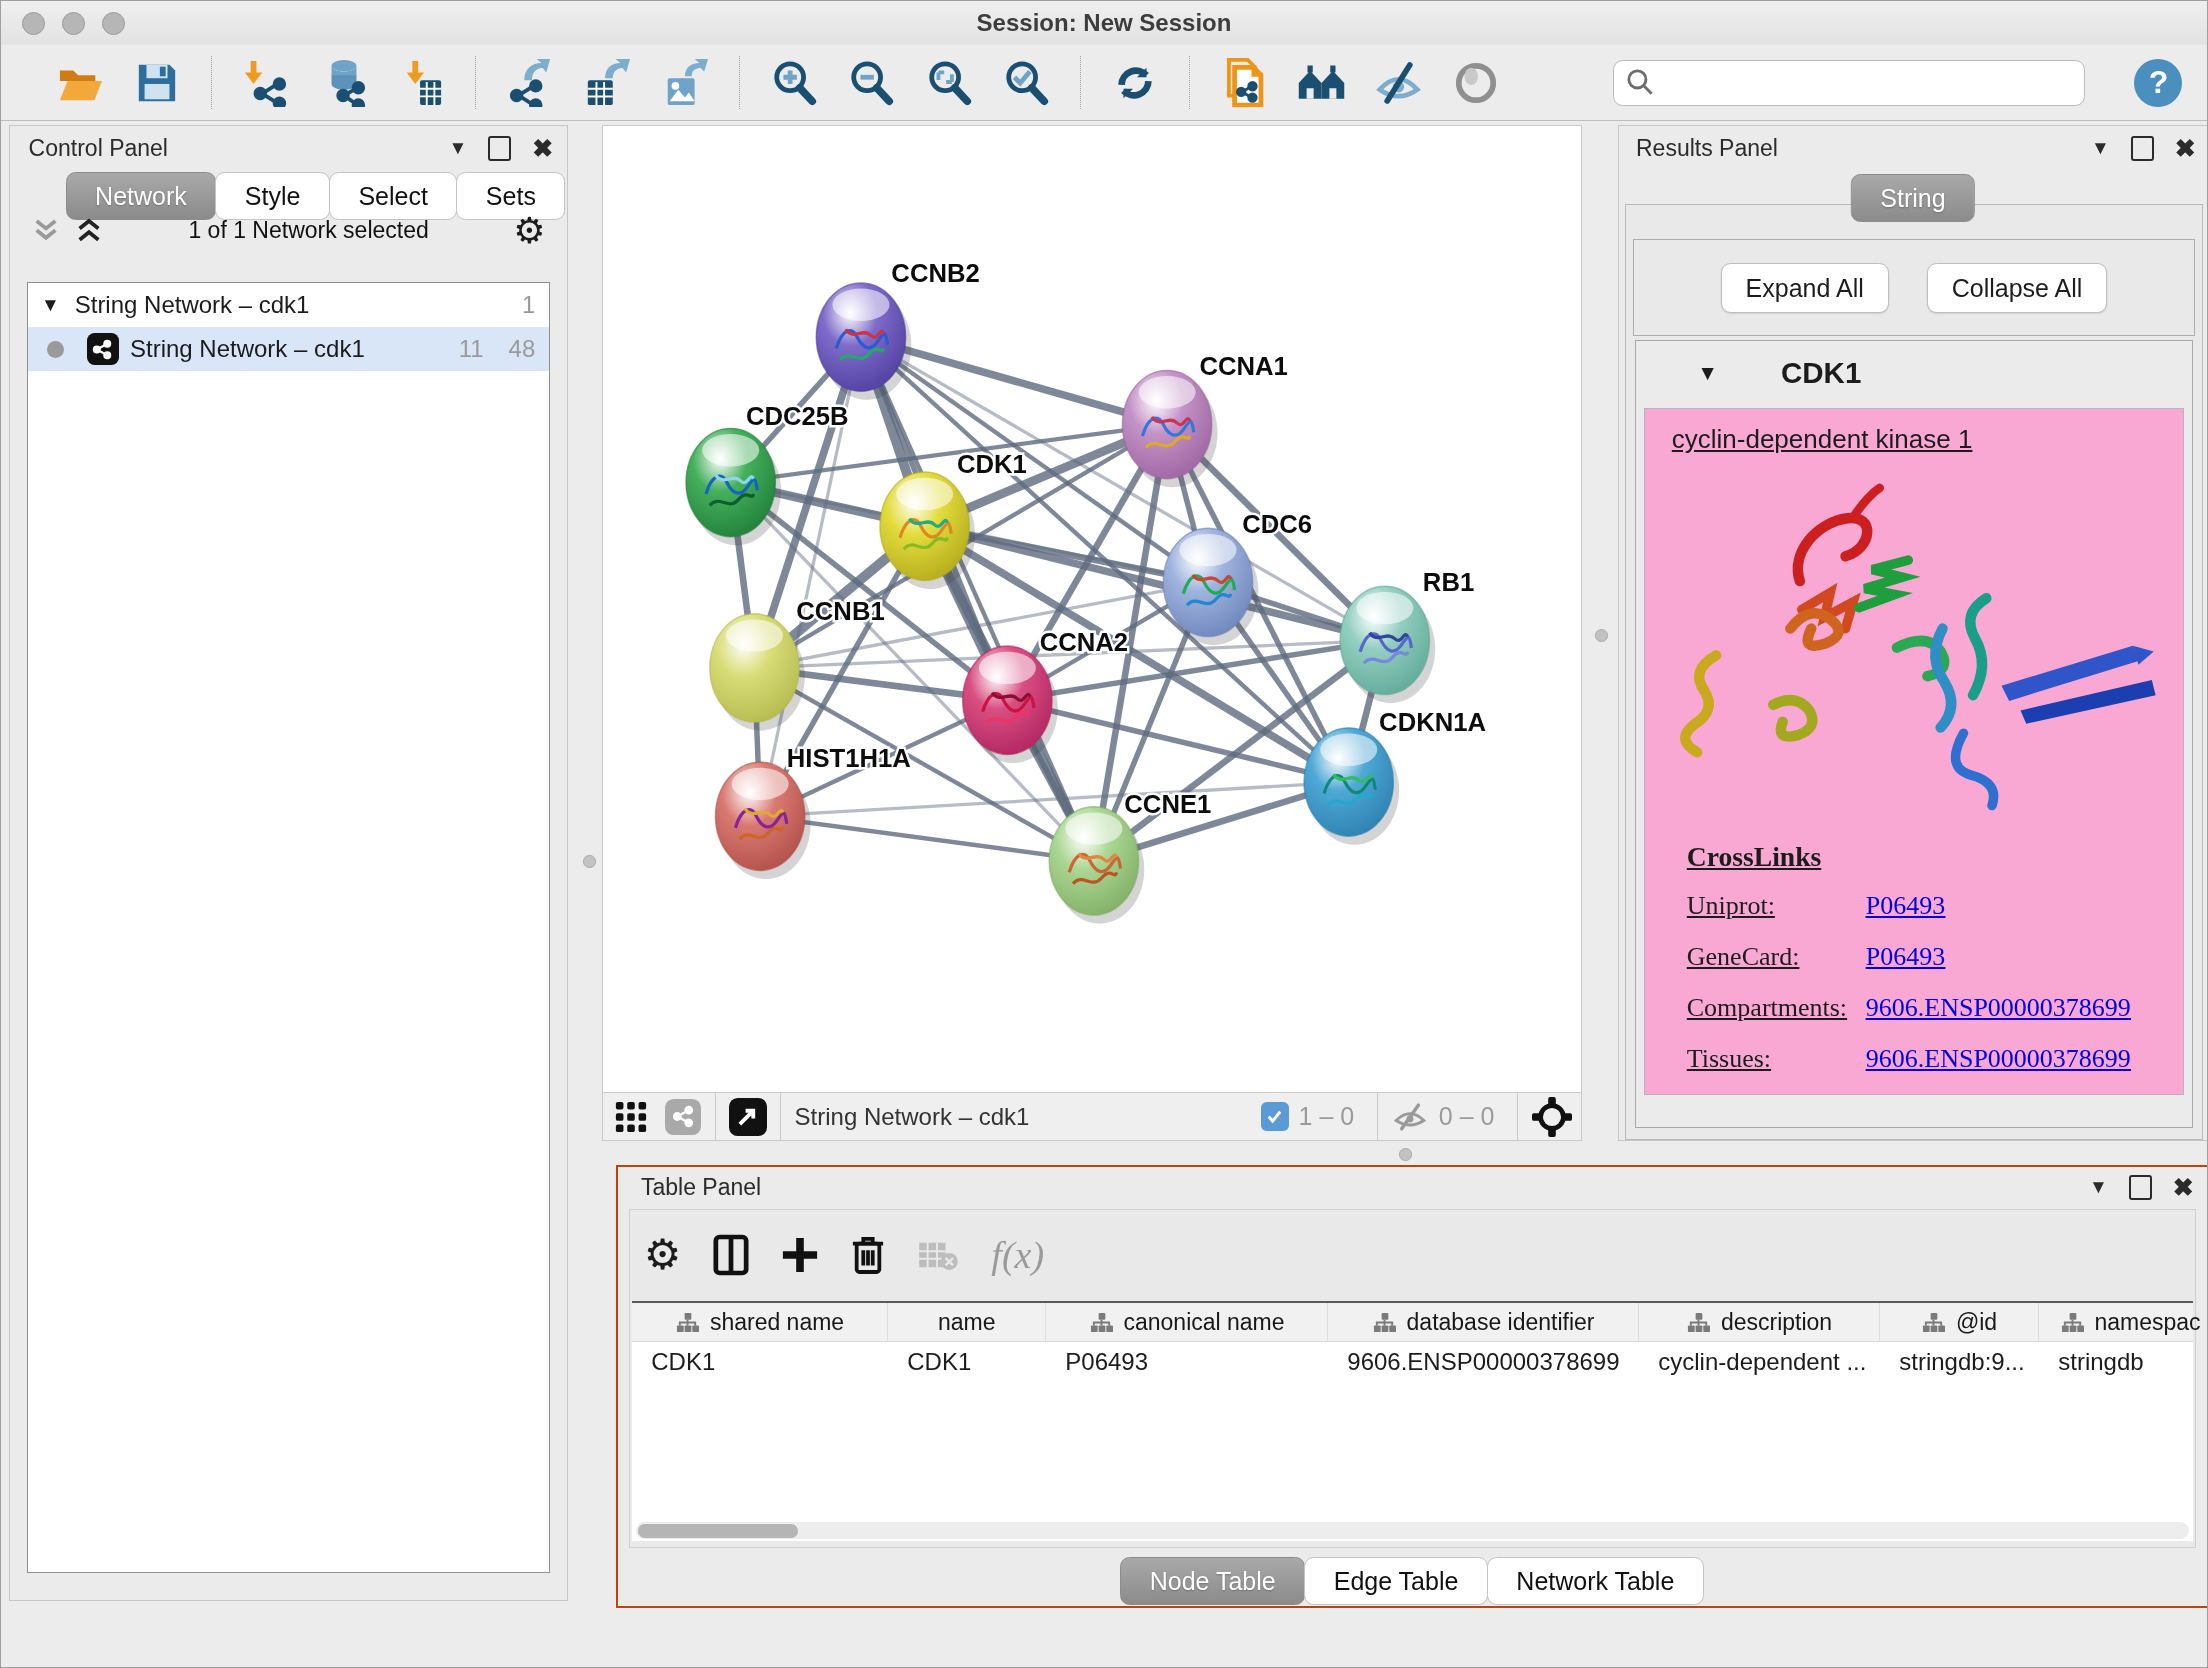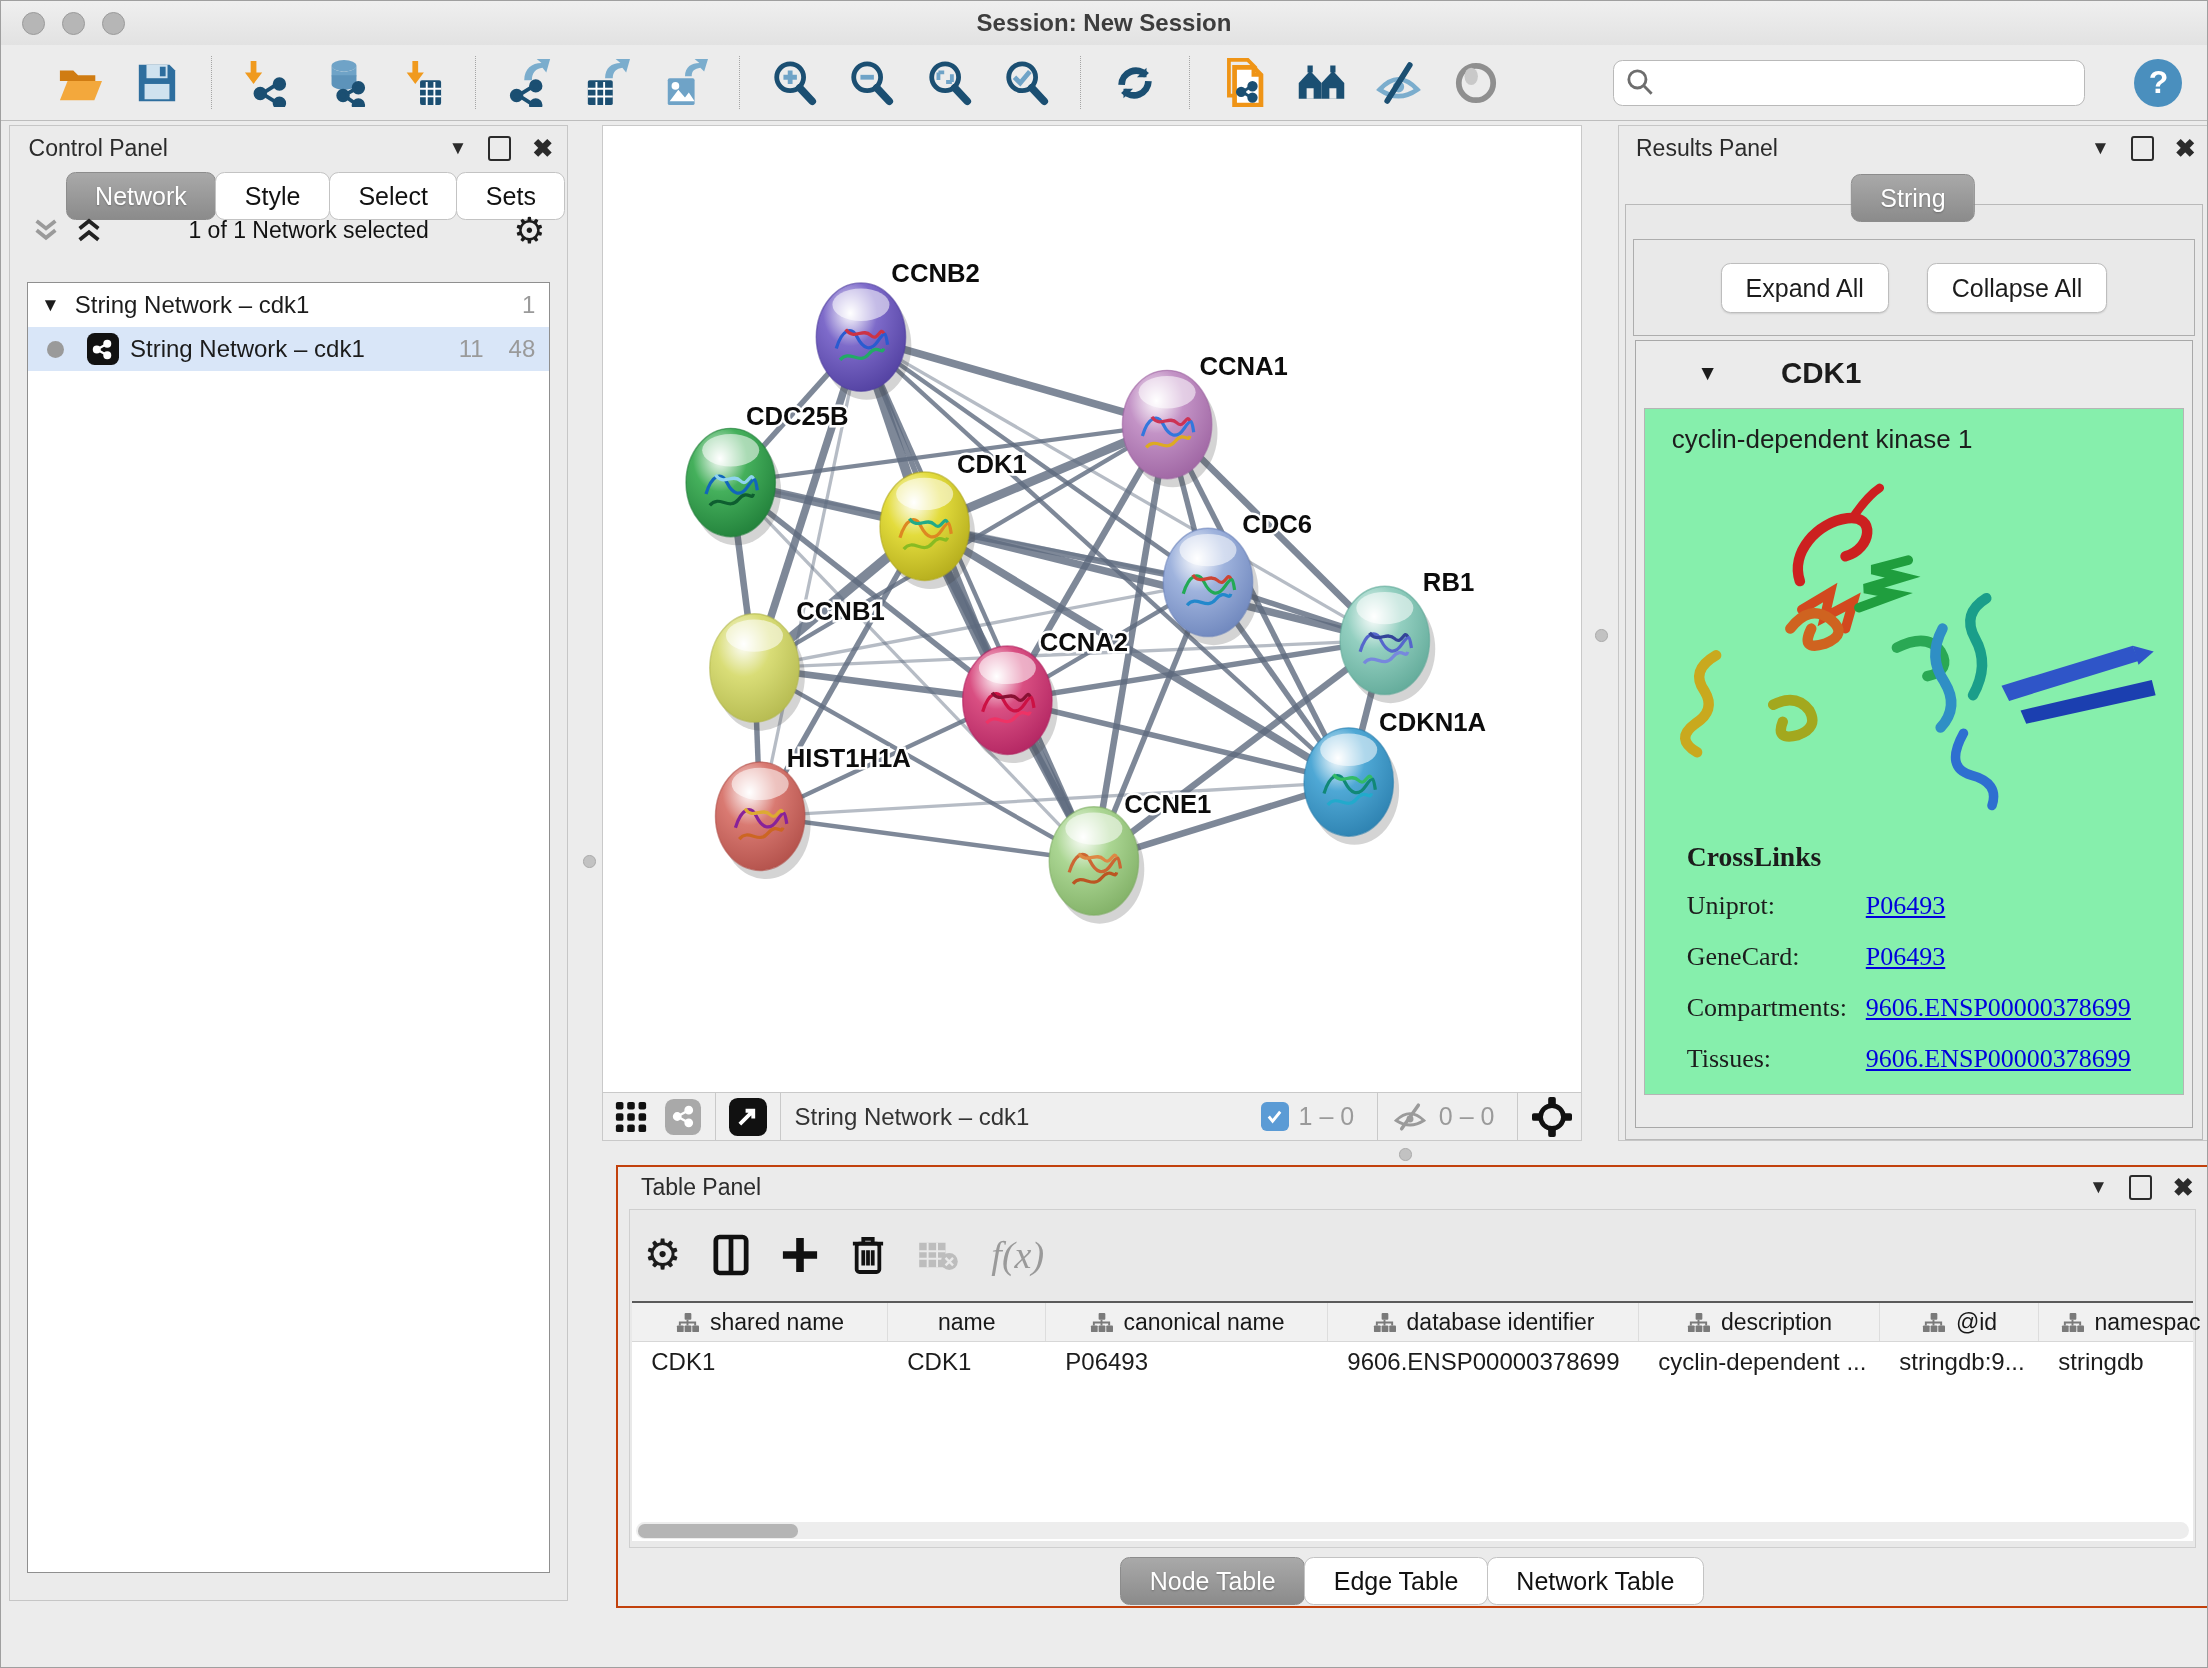--- a/index.html
+++ b/index.html
@@ -65,22 +65,22 @@
   #rp-outer{position:absolute;left:5.7px;right:5.7px;top:78px;height:936px;background:#e9e9e9;
     border:1.9px solid #b9b9b9;box-sizing:border-box;}
   #rp-btnbox{position:absolute;left:7.6px;right:7.6px;top:34px;height:95px;border:1.9px solid #adadad;
     display:flex;align-items:center;justify-content:center;gap:38px;}
   .rp-btn{height:48px;line-height:48px;padding:0 24px;background:#fff;border:1px solid #bdbdbd;border-radius:9.5px;
     font-size:25px;box-shadow:0 1px 1.9px rgba(0,0,0,.12);}
   #rp-section{position:absolute;left:9.5px;right:9.5px;top:135px;bottom:11.4px;border:1.9px solid #a8a8a8;background:#ebebeb;}
   #rp-sec-head{height:63px;display:flex;align-items:center;padding-left:61px;gap:63px;}
   #rp-sec-head .tri{font-size:21px;}
   #rp-sec-head .nm{font-size:29.5px;font-weight:bold;}
-  #rp-content{position:absolute;left:7.6px;right:7.6px;top:67px;bottom:32px;border:1.9px solid #b5b5b5;background:#86efac;
-    overflow:hidden;}
+  #rp-content{position:absolute;left:7.6px;right:7.6px;top:67px;bottom:32px;border:1.9px solid #b5b5b5;background:#f9a8d4;
+    overflow:hidden;text-decoration:underline;}
   #rp-desc{font-size:26px;margin:15px 0 0 27px;}
   #rp-protein{display:block;margin:9.5px auto 0 auto;}
   #rp-cross{font-family:"Liberation Serif",serif;margin:5.7px 0 0 42px;}
   #rp-cross .hd{font-size:27.6px;font-weight:bold;margin-bottom:7.6px;}
   .cl-row{display:flex;font-size:26px;height:51px;align-items:center;}
   .cl-row .l{width:179px;}
   .cl-row .v{color:#0000dd;text-decoration:underline;}
   
   #table-panel{position:absolute;left:615px;top:1164px;width:1593px;height:443px;background:#ebebeb;
     border:2px solid #c2410c;box-sizing:border-box;}

